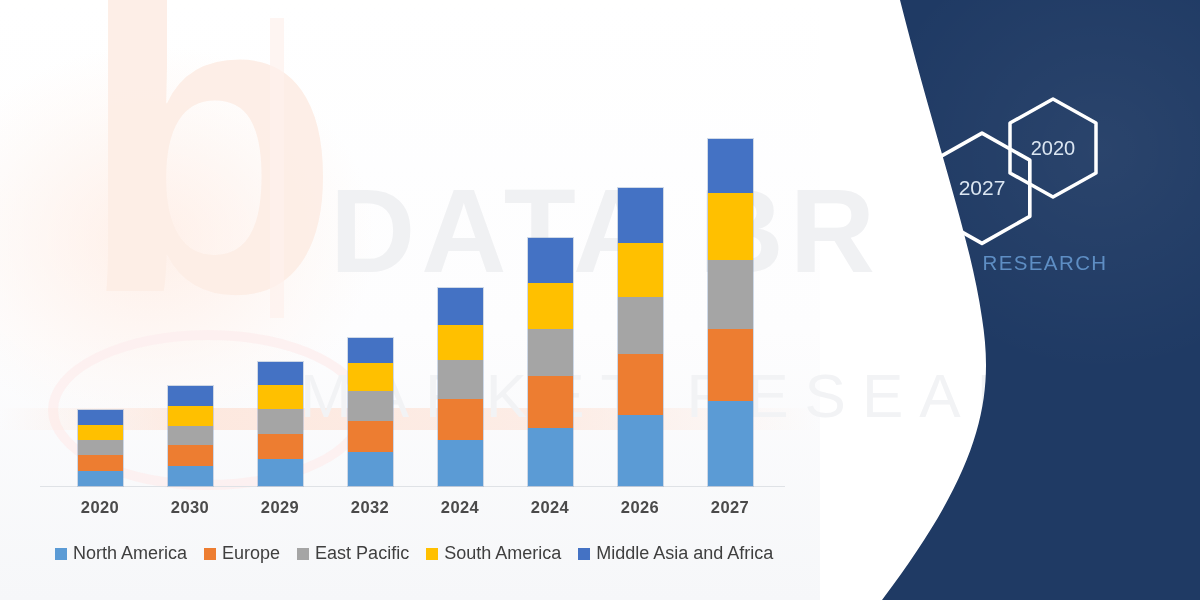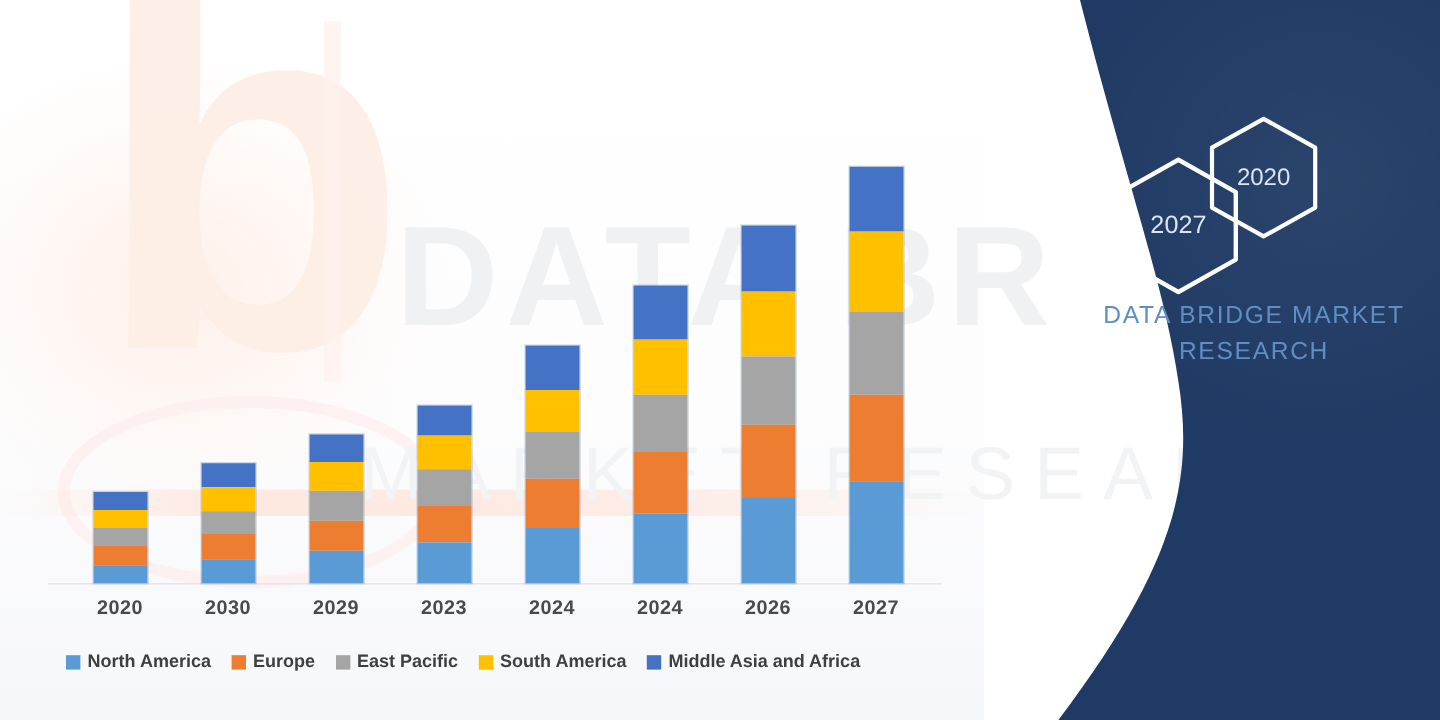--- a/index.html
+++ b/index.html
@@ -89,21 +89,21 @@
   .bar-col{flex:1 1 0;display:flex;flex-direction:column;align-items:center;justify-content:flex-end;height:100%;}
   .bar{width:45px;display:flex;flex-direction:column;box-shadow:0 0 0 1px rgba(120,150,190,.35);}
   .seg{width:100%;}
 
   .x-labels{position:absolute;left:55px;top:498px;width:720px;display:flex;}
   .x-label{flex:1 1 0;text-align:center;font-size:16.5px;font-weight:700;color:#4a4a4a;letter-spacing:.4px;}
 
   .legend{position:absolute;left:55px;top:543px;display:flex;align-items:center;gap:17px;}
   .legend-item{display:flex;align-items:center;gap:6px;}
   .legend-swatch{width:12px;height:12px;display:inline-block;}
-  .legend-label{font-size:15px;font-weight:700;color:#3f3f3f;white-space:nowrap;}
+  .legend-label{font-size:18px;font-weight:400;color:#3f3f3f;white-space:nowrap;}
 </style>
 </head>
 <body>
 
 <div id="canvas">
 
   <div class="bg-left-wash"></div>
   <div class="bg-b-mark">b</div>
   <div class="bg-oval"></div>
   <div class="bg-oval2"></div>
@@ -184,21 +184,21 @@
             <div class="seg" title="Asia Pacific 2027: 69" style="height: 68.2737px; background: rgb(165, 165, 165);"></div>
             <div class="seg" title="Europe 2027: 73" style="height: 72.2316px; background: rgb(237, 125, 49);"></div>
             <div class="seg" title="North America 2027: 86" style="height: 85.0947px; background: rgb(91, 155, 213);"></div>
           </div>
         </div>
       </div>
     <div class="x-labels" id="x-labels">
         <div class="x-label">2020</div>
         <div class="x-label">2030</div>
         <div class="x-label">2029</div>
-        <div class="x-label">2023</div>
+        <div class="x-label">2032</div>
         <div class="x-label">2024</div>
         <div class="x-label">2024</div>
         <div class="x-label">2026</div>
         <div class="x-label">2027</div>
       </div>
     <div class="legend" id="legend">
         <div class="legend-item">
           <span class="legend-swatch" style="background: rgb(91, 155, 213);"></span>
           <span class="legend-label">North America</span>
         </div>
@@ -232,18 +232,17 @@
   </div>
 
   <div class="hex" id="hex-2020">
     <svg class="hx-svg" viewBox="0 0 94 104">
       <polygon points="47,3 90,27 90,77 47,101 4,77 4,27" fill="none" stroke="#ffffff" stroke-width="3.5" stroke-linejoin="round"></polygon>
     </svg>
     <span class="hx-label">2020</span>
   </div>
 
   <div class="brand-lines">
-    <div>DATA BRIDGE MARKET</div>
     <div>RESEARCH</div>
   </div>
 
 
 </div>
 
 </body></html>

